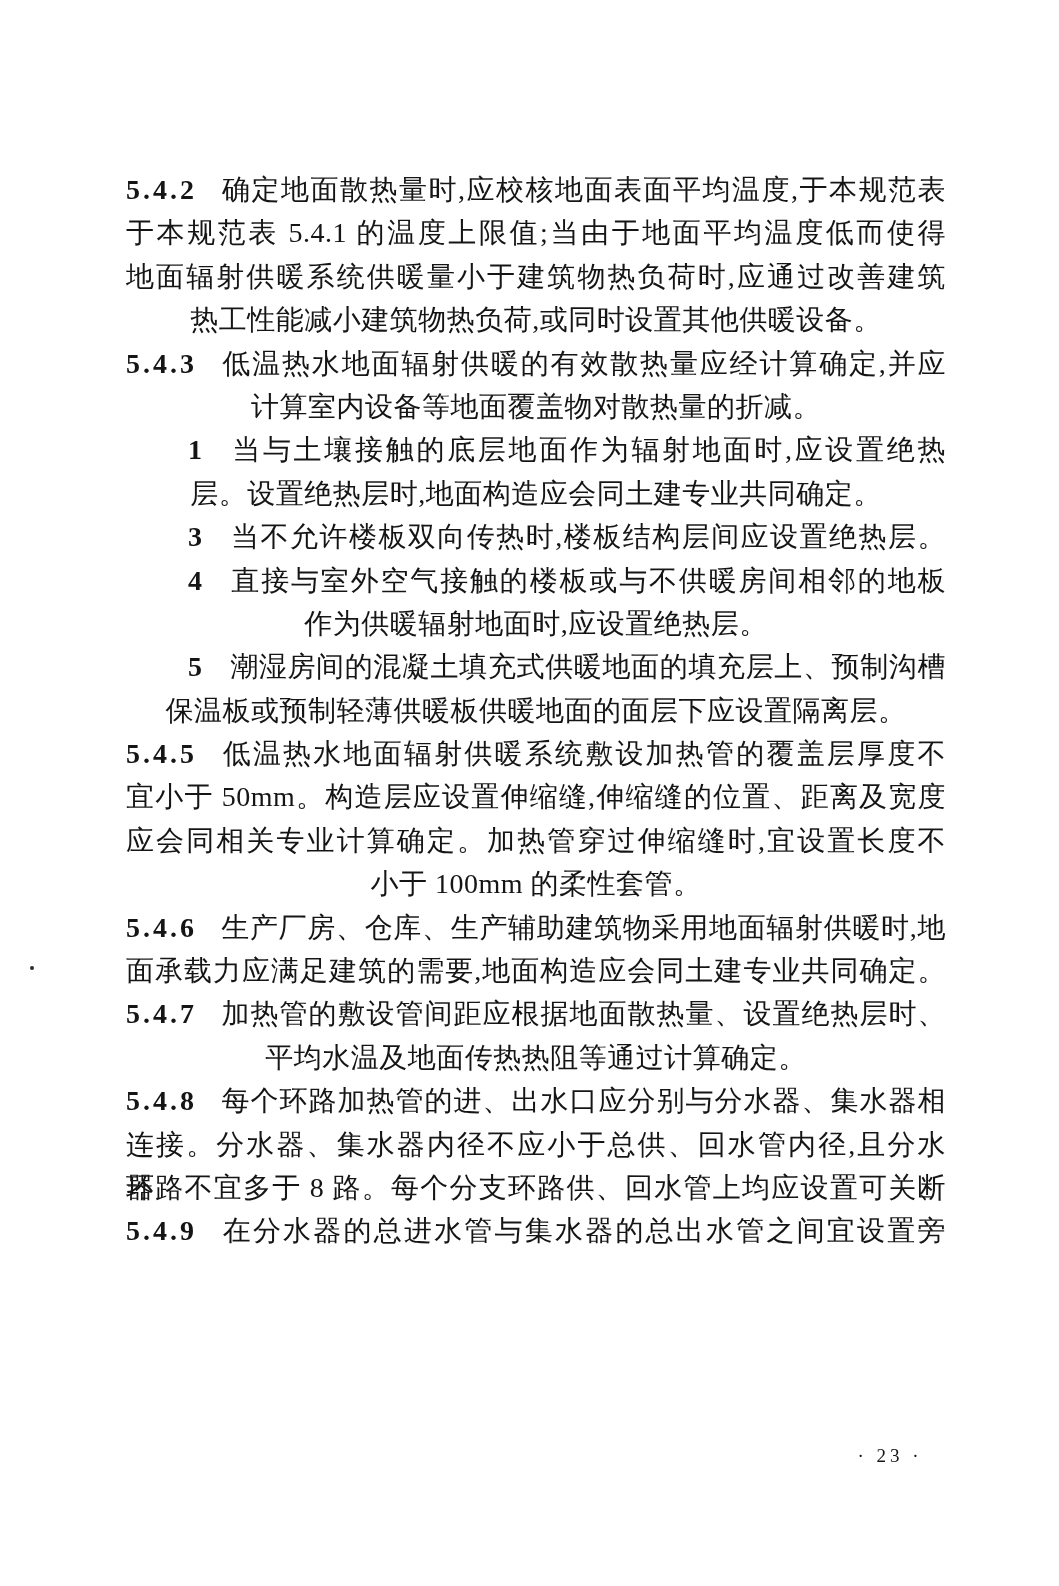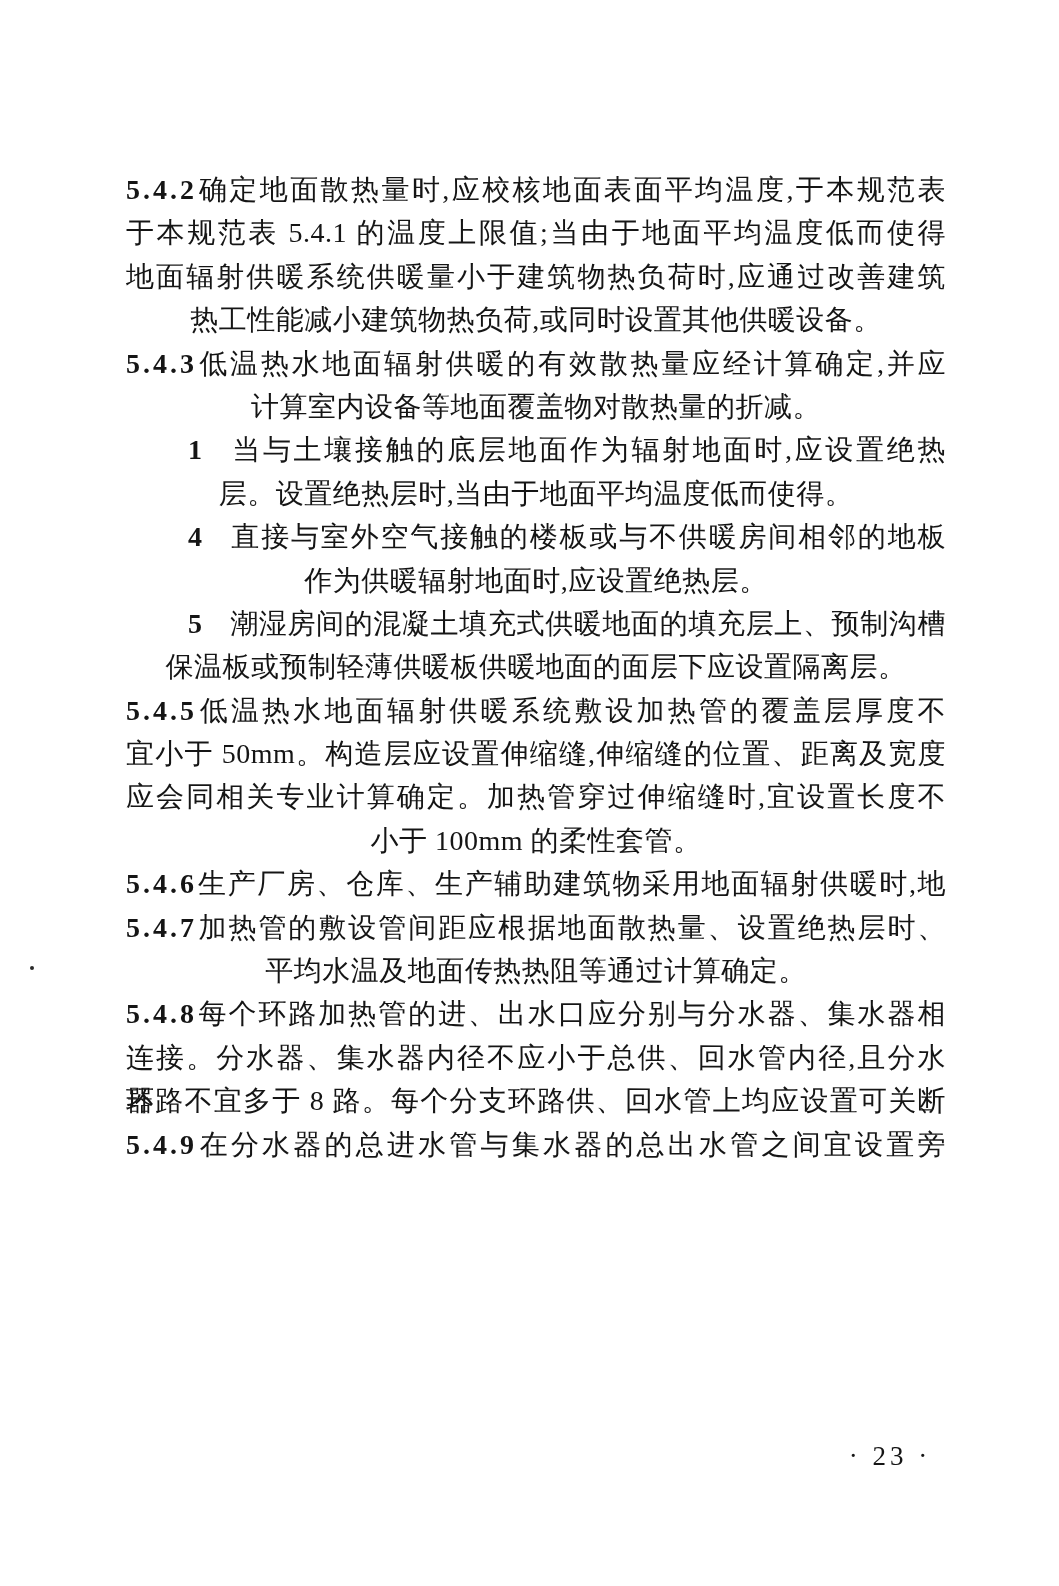--- a/index.html
+++ b/index.html
@@ -25,34 +25,35 @@
     letter-spacing:0.5px;
   }
   .line.fill{
     text-align:justify;
     text-align-last:justify;
     text-justify:inter-character;
   }
   .line .num{
     font-weight:bold;
     letter-spacing:3px;
+    margin-right:24px;
     font-family:"Liberation Serif","DejaVu Serif",serif;
   }
   .line.item{
     padding-left:62px;
   }
   .line.item .num{
     letter-spacing:0;
     margin-right:28px;
   }
   .page-number{
     position:absolute;
     left:830px;top:1436px;
     width:120px;
-    font-size:27px;
+    font-size:19px;
     line-height:40px;
     text-align:center;
     letter-spacing:4px;
     color:#151515;
     font-family:"Liberation Serif","DejaVu Serif",serif;
   }
   .speck{
     position:absolute;
     left:30px;top:966px;
     width:4px;height:4px;
@@ -65,30 +66,32 @@
 
 <div class="page">
   <div class="content">
       <div class="line clause fill"><b class="num">5.4.2</b><span class="txt">确定地面散热量时,应校核地面表面平均温度,于本规范表</span></div>
       <div class="line cont fill"><span class="txt">于本规范表 5.4.1 的温度上限值;当由于地面平均温度低而使得</span></div>
       <div class="line cont fill"><span class="txt">地面辐射供暖系统供暖量小于建筑物热负荷时,应通过改善建筑</span></div>
       <div class="line cont"><span class="txt">热工性能减小建筑物热负荷,或同时设置其他供暖设备。</span></div>
       <div class="line clause fill"><b class="num">5.4.3</b><span class="txt">低温热水地面辐射供暖的有效散热量应经计算确定,并应</span></div>
       <div class="line cont"><span class="txt">计算室内设备等地面覆盖物对散热量的折减。</span></div>
       <div class="line item fill"><b class="num">1</b><span class="txt">当与土壤接触的底层地面作为辐射地面时,应设置绝热</span></div>
-      <div class="line cont"><span class="txt">层。设置绝热层时,当由于地面平均温度低而使得。</span></div>
+      <div class="line cont"><span class="txt">层。设置绝热层时,地面构造应会同土建专业共同确定。</span></div>
+      <div class="line item fill"><b class="num">3</b><span class="txt">当不允许楼板双向传热时,楼板结构层间应设置绝热层。</span></div>
       <div class="line item fill"><b class="num">4</b><span class="txt">直接与室外空气接触的楼板或与不供暖房间相邻的地板</span></div>
       <div class="line cont"><span class="txt">作为供暖辐射地面时,应设置绝热层。</span></div>
       <div class="line item fill"><b class="num">5</b><span class="txt">潮湿房间的混凝土填充式供暖地面的填充层上、预制沟槽</span></div>
       <div class="line cont"><span class="txt">保温板或预制轻薄供暖板供暖地面的面层下应设置隔离层。</span></div>
       <div class="line clause fill"><b class="num">5.4.5</b><span class="txt">低温热水地面辐射供暖系统敷设加热管的覆盖层厚度不</span></div>
       <div class="line cont fill"><span class="txt">宜小于 50mm。构造层应设置伸缩缝,伸缩缝的位置、距离及宽度</span></div>
       <div class="line cont fill"><span class="txt">应会同相关专业计算确定。加热管穿过伸缩缝时,宜设置长度不</span></div>
       <div class="line cont"><span class="txt">小于 100mm 的柔性套管。</span></div>
       <div class="line clause fill"><b class="num">5.4.6</b><span class="txt">生产厂房、仓库、生产辅助建筑物采用地面辐射供暖时,地</span></div>
+      <div class="line cont fill"><span class="txt">面承载力应满足建筑的需要,地面构造应会同土建专业共同确定。</span></div>
       <div class="line clause fill"><b class="num">5.4.7</b><span class="txt">加热管的敷设管间距应根据地面散热量、设置绝热层时、</span></div>
       <div class="line cont"><span class="txt">平均水温及地面传热热阻等通过计算确定。</span></div>
       <div class="line clause fill"><b class="num">5.4.8</b><span class="txt">每个环路加热管的进、出水口应分别与分水器、集水器相</span></div>
       <div class="line cont fill"><span class="txt">连接。分水器、集水器内径不应小于总供、回水管内径,且分水器、</span></div>
       <div class="line cont fill"><span class="txt">环路不宜多于 8 路。每个分支环路供、回水管上均应设置可关断</span></div>
       <div class="line clause fill"><b class="num">5.4.9</b><span class="txt">在分水器的总进水管与集水器的总出水管之间宜设置旁</span></div>
     </div>
   <div class="speck"></div>
   <div class="page-number">· 23 ·</div>
 </div>

